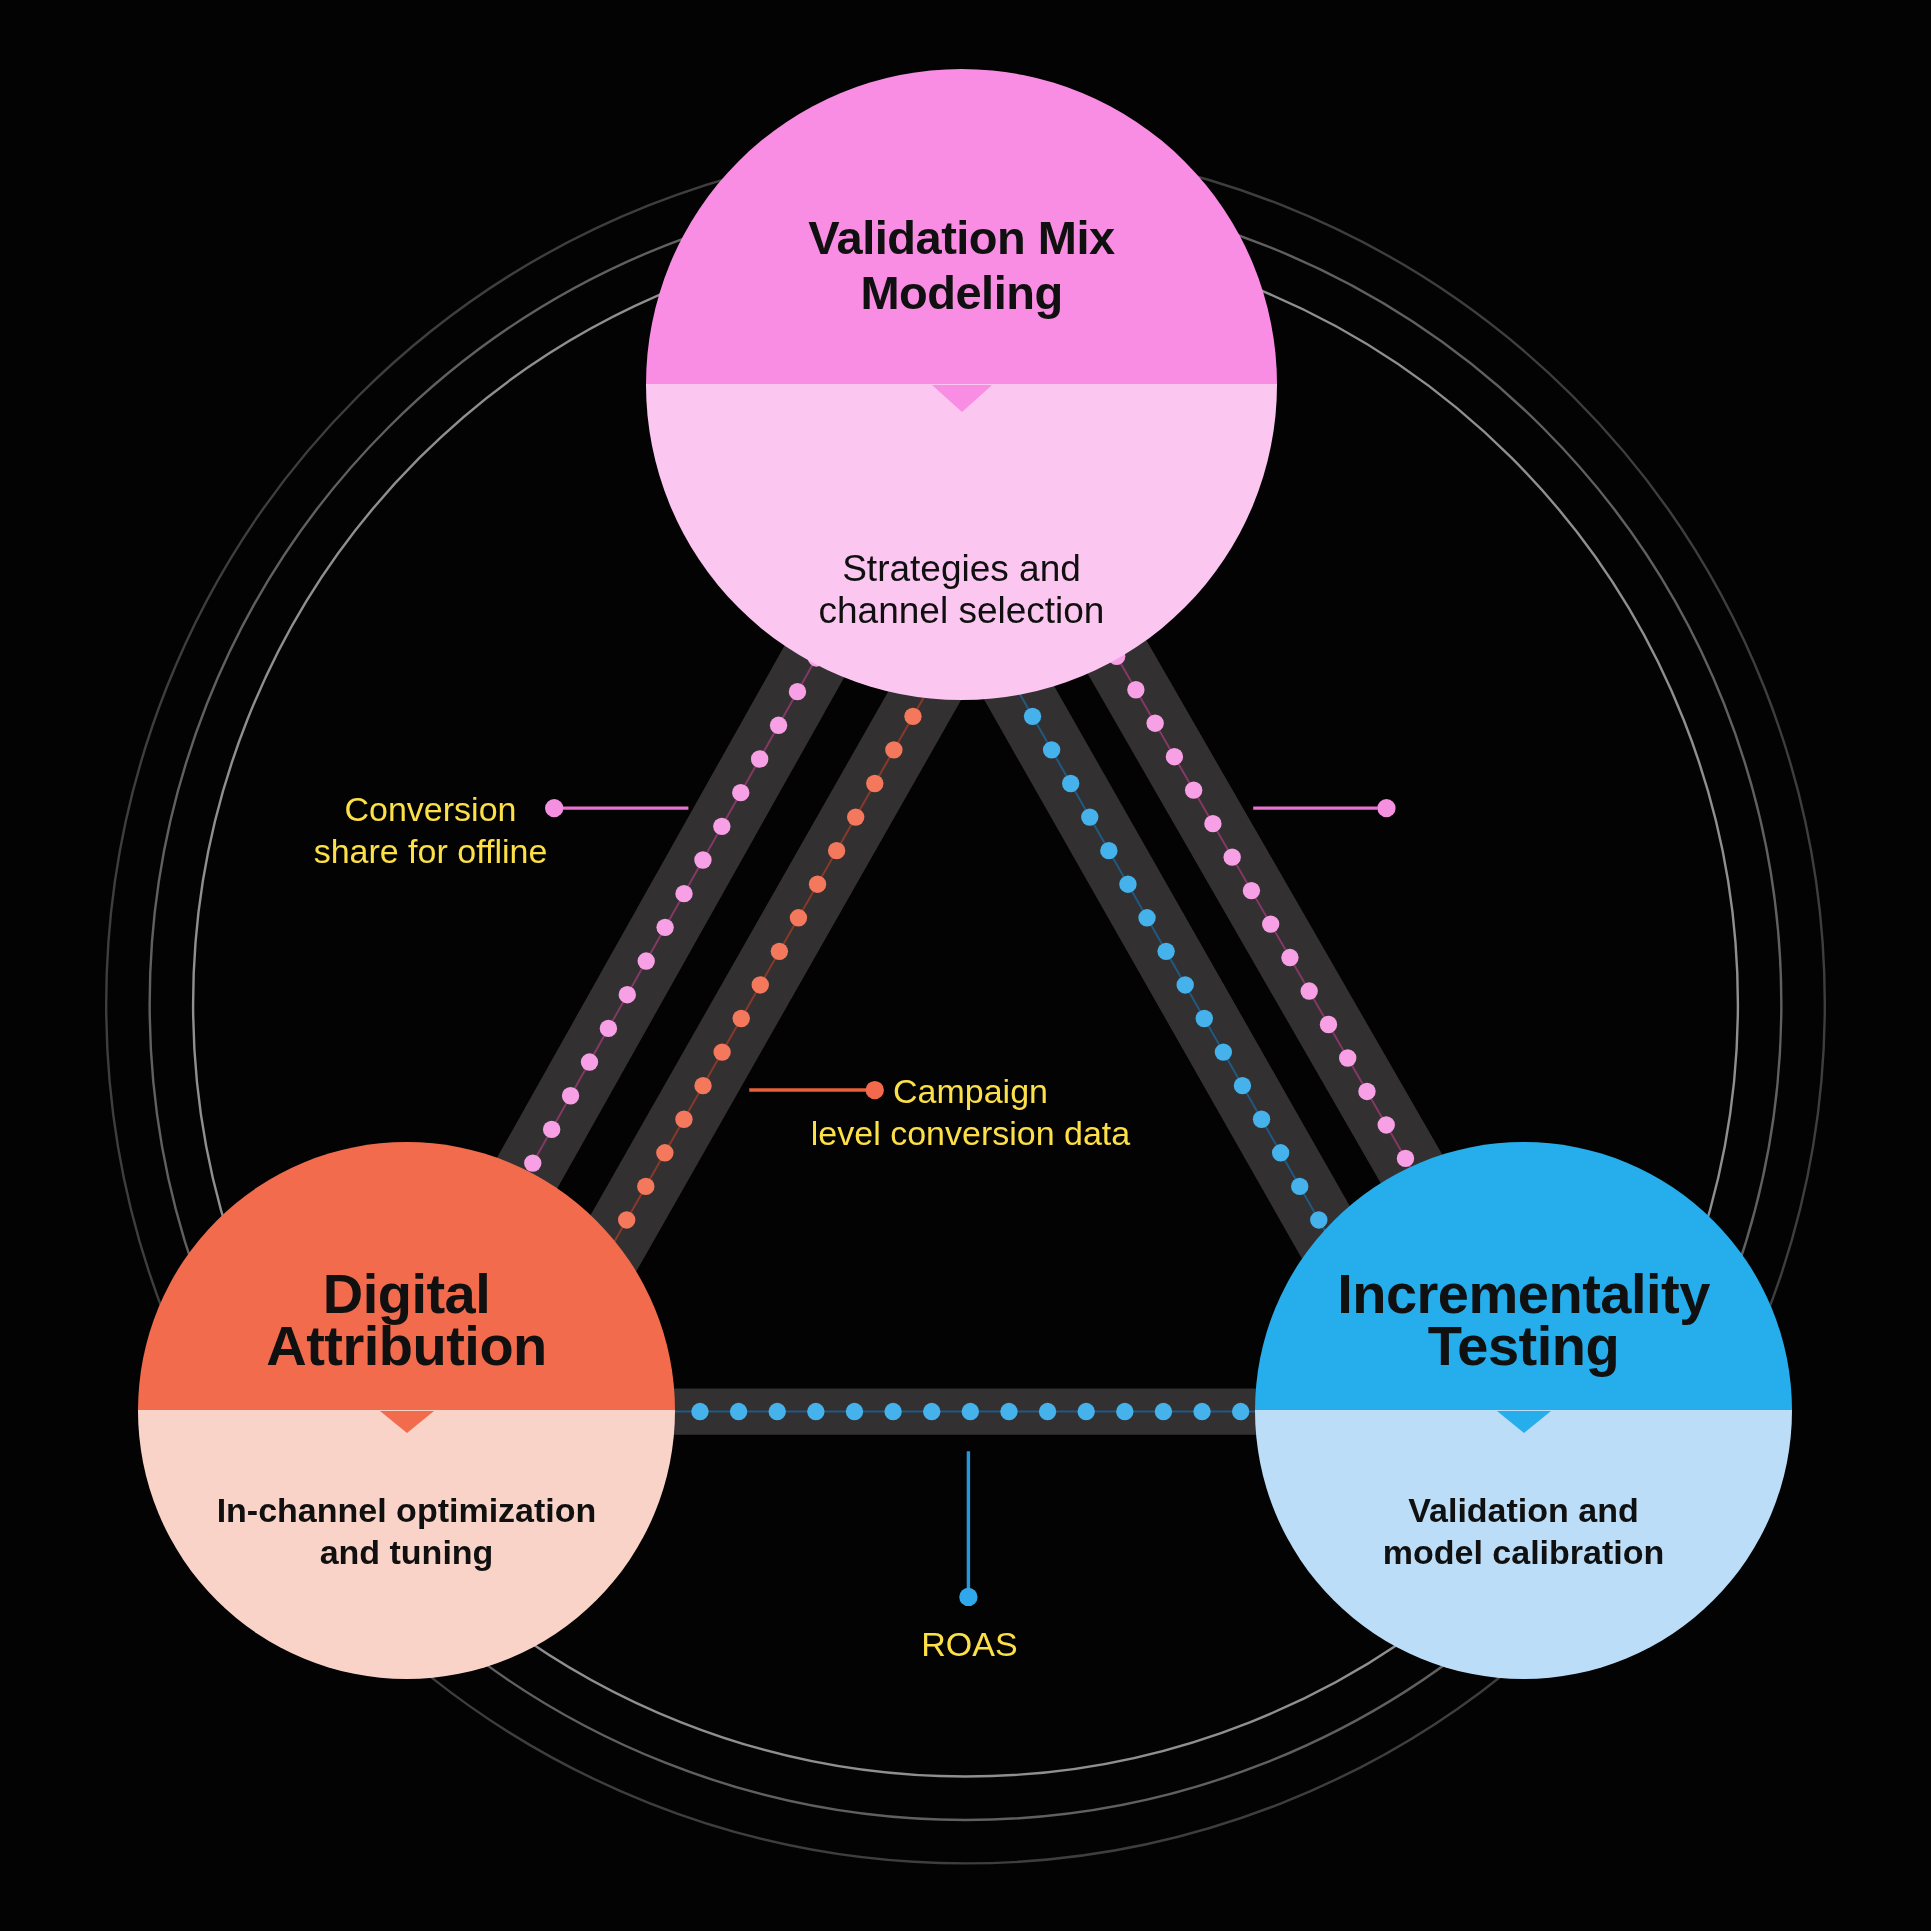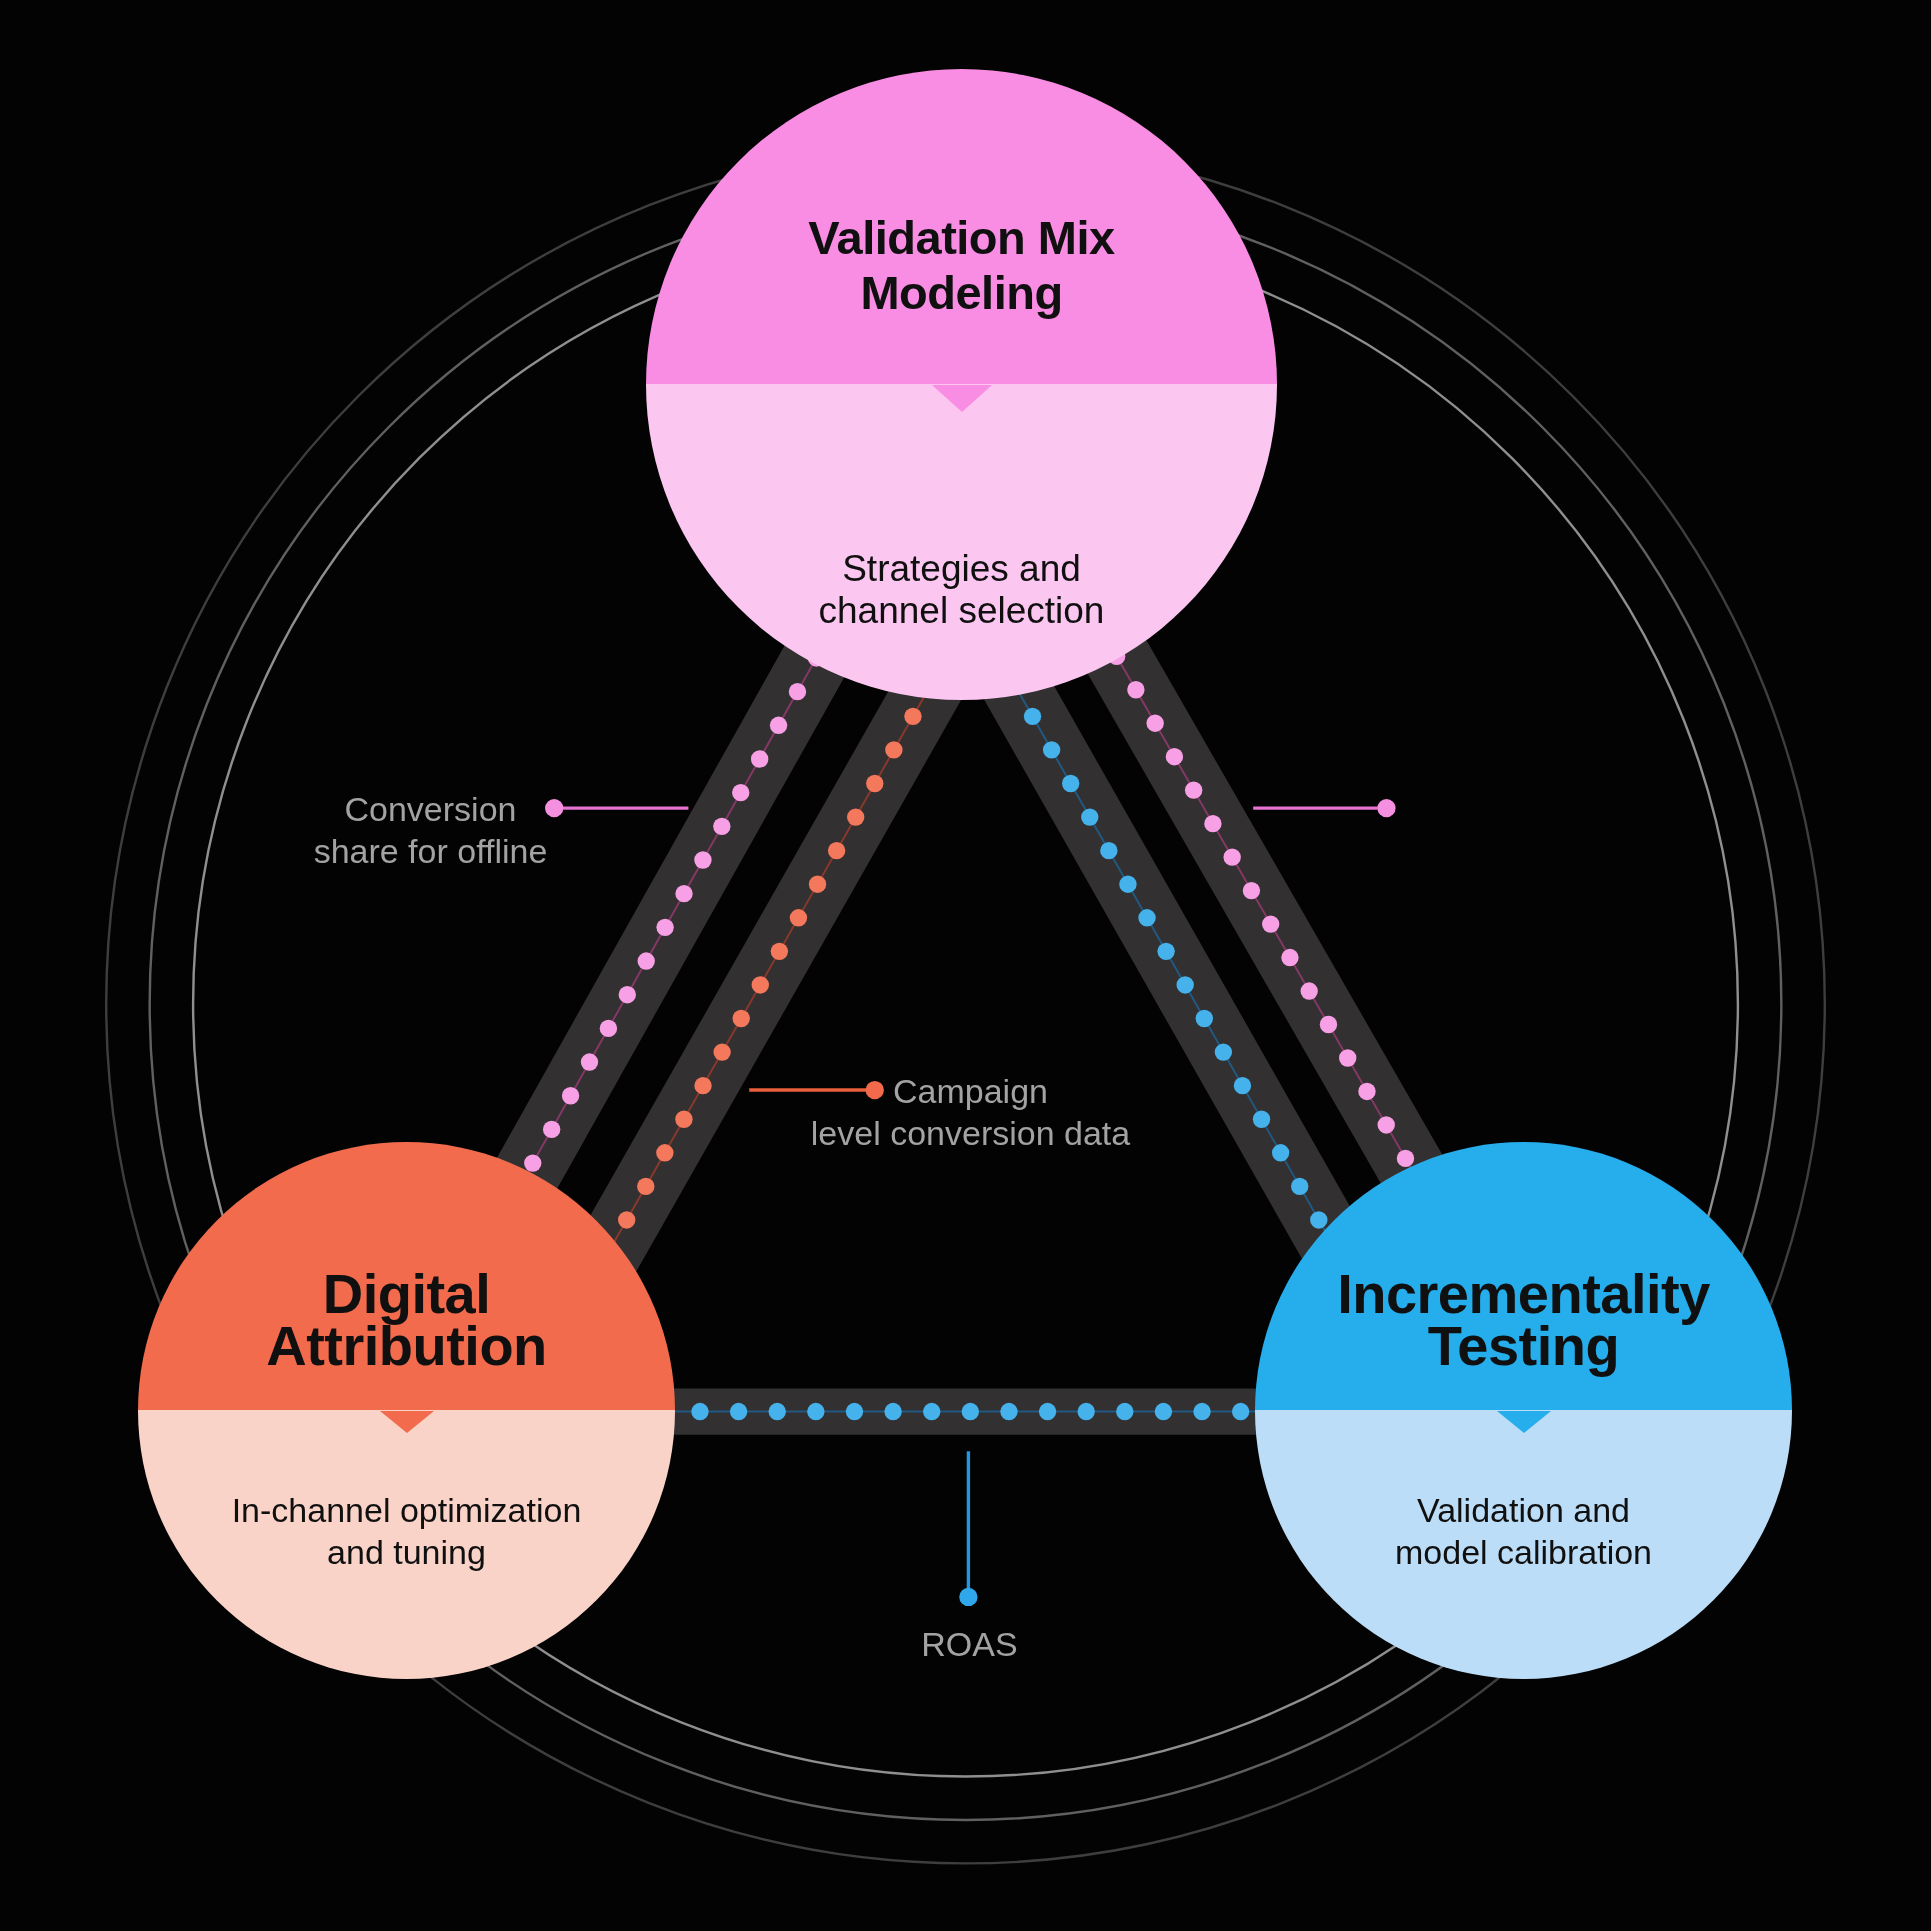--- a/index.html
+++ b/index.html
@@ -51,26 +51,26 @@
     position: absolute;
     left: 0;
     width: 100%;
     text-align: center;
     color: #101010;
   }
   .node-title { font-weight: 700; letter-spacing: -0.5px; }
   .node-mmm .node-title    { top: 141px; font-size: 47px; line-height: 55px; }
   .node-mmm .node-subtitle { top: 479px; font-size: 37px; line-height: 42px; }
   .node-da .node-title, .node-it .node-title       { top: 126px; font-size: 56px; line-height: 52px; }
-  .node-da .node-subtitle, .node-it .node-subtitle { top: 347px; font-size: 34px; line-height: 42px; }
+  .node-da .node-subtitle, .node-it .node-subtitle { top: 347px; font-size: 34px; line-height: 42px; font-weight: bold; }
   .edge-label {
     position: absolute;
     width: 483px;
     text-align: center;
-    color: #a3a3a3;
+    color: #fde047;
     font-size: 34px;
     line-height: 42px;
     z-index: 3;
   }
   .label-conversion { left: 189px;  top: 788px; }
   .label-test       { left: 1203px; top: 788px; }
   .label-campaign   { left: 729px;  top: 1070px; }
   .label-roas       { left: 728px;  top: 1623px; }
 </style>
 </head>

